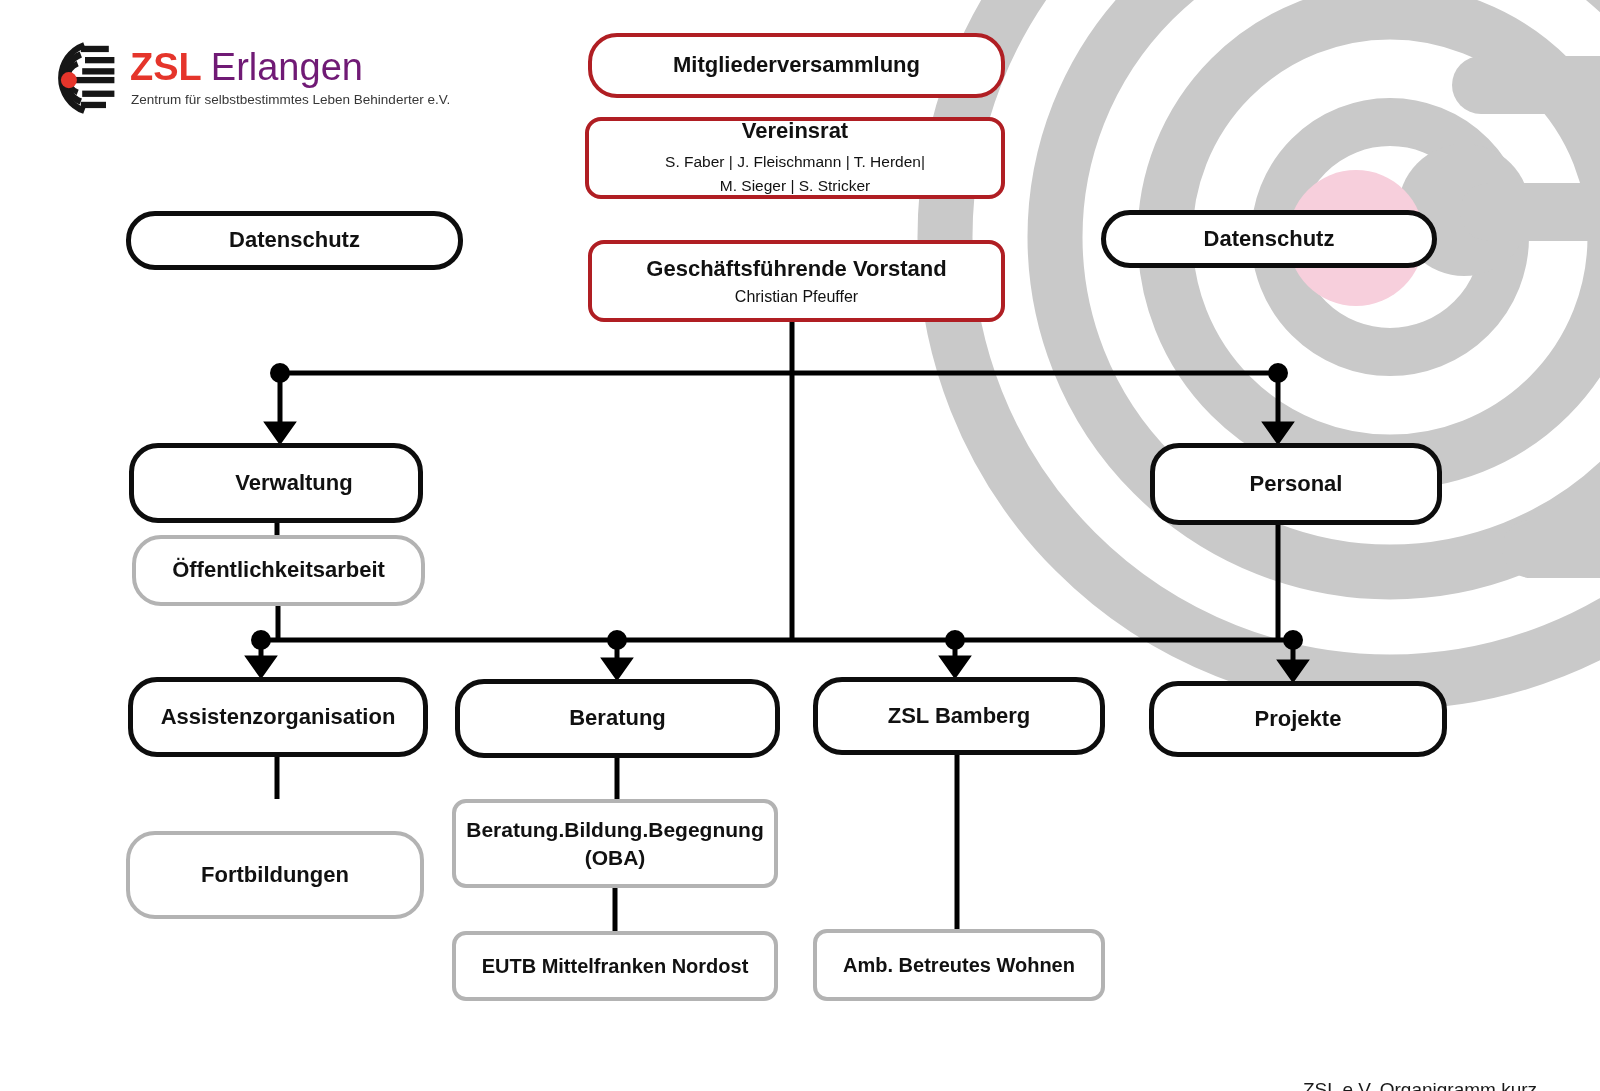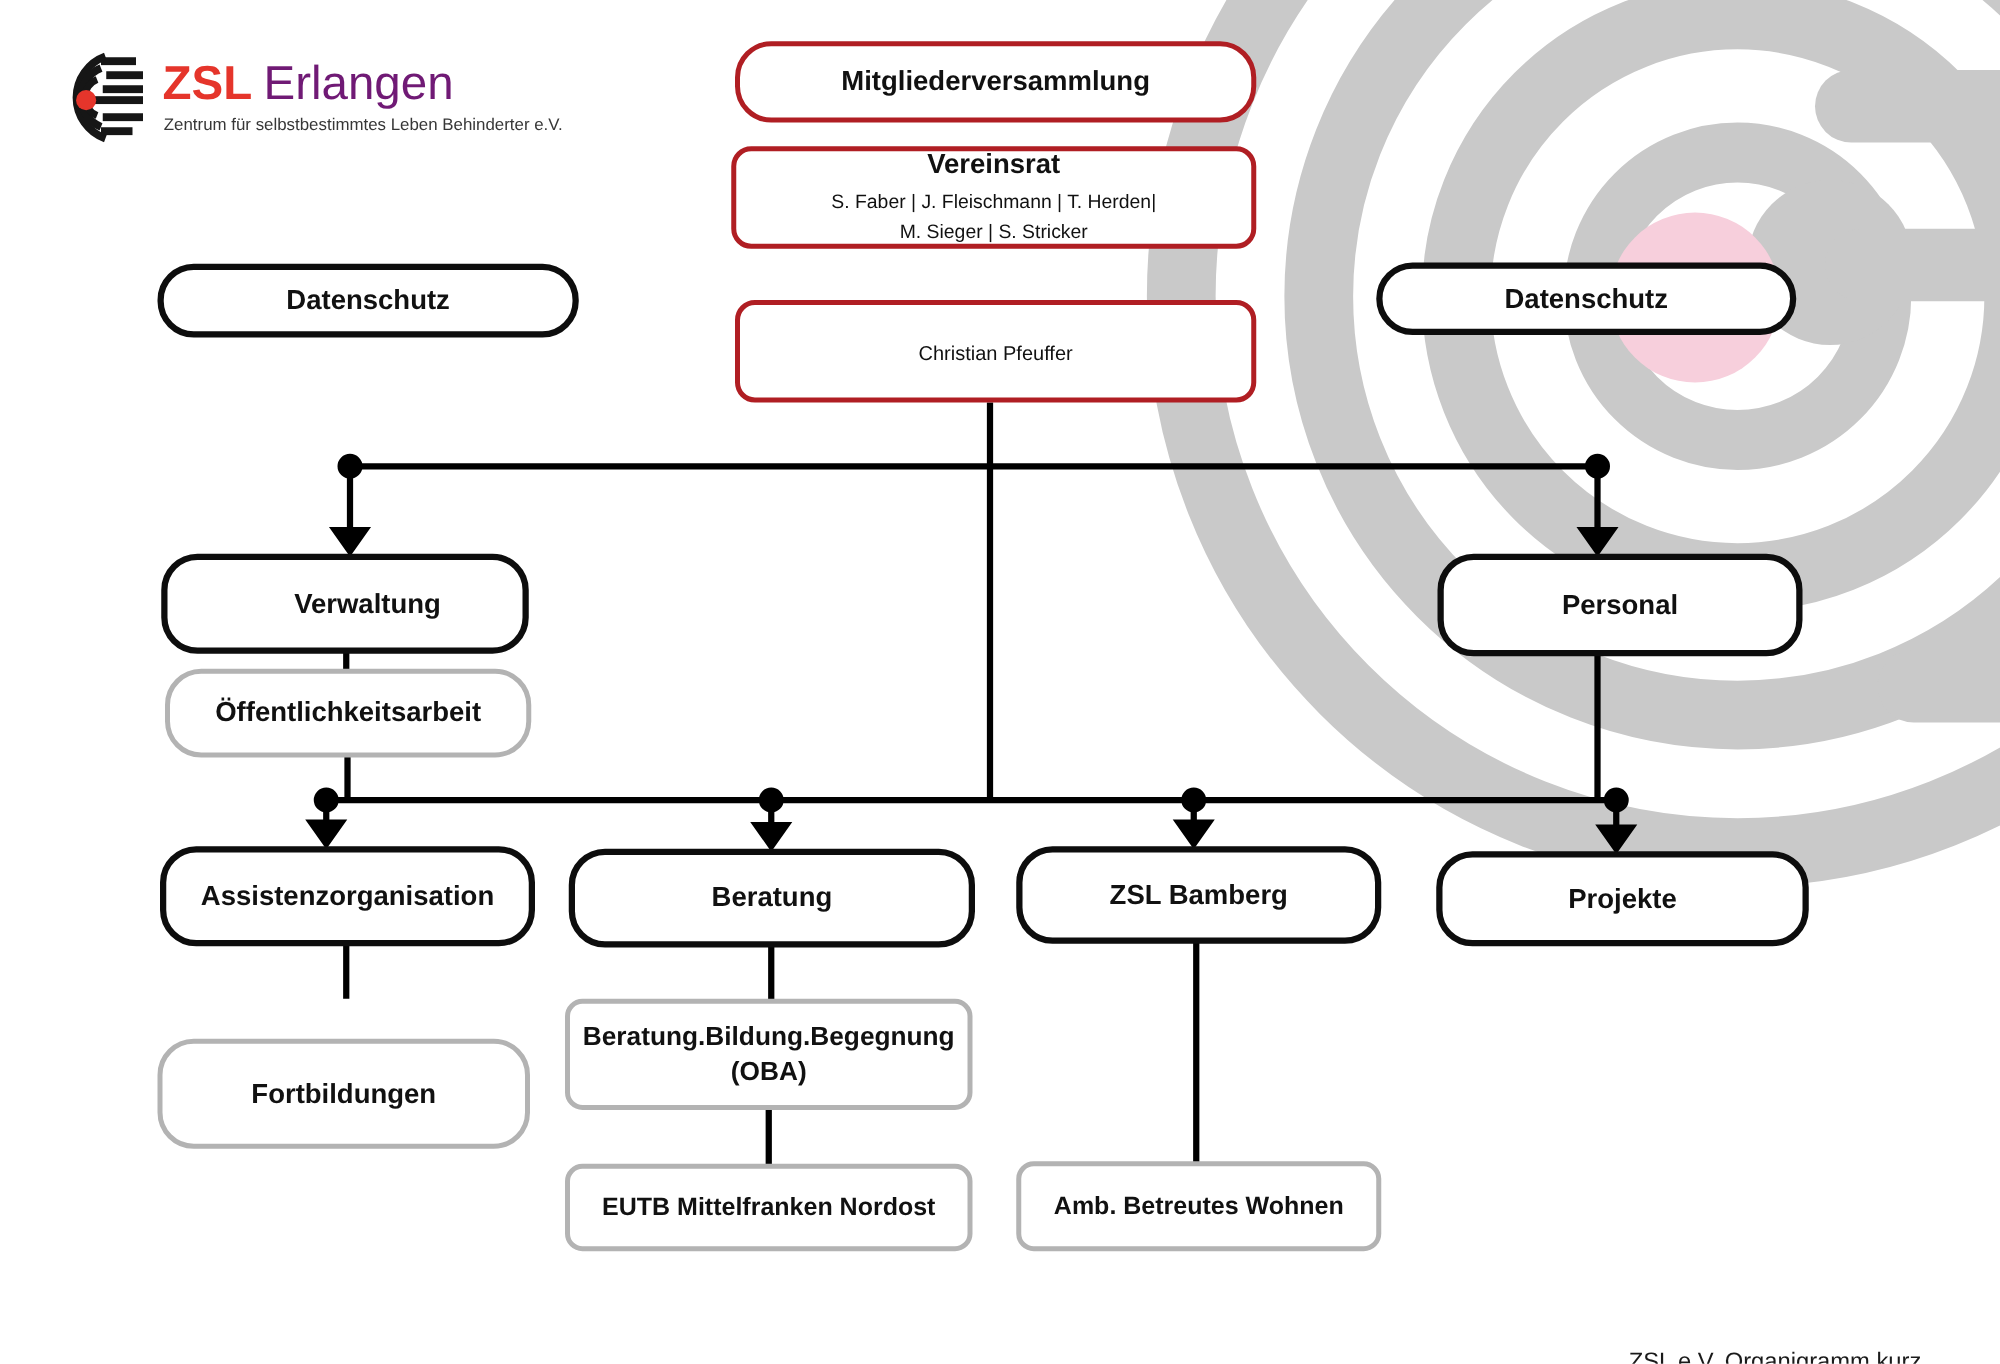--- a/index.html
+++ b/index.html
@@ -116,20 +116,21 @@
 
 <div class="box box-red" style="left:585px;top:117px;width:420px;height:82px;">
   <div class="lbl-xl">Vereinsrat</div>
   <div class="sub-names">
     <div>S. Faber | J. Fleischmann | T. Herden|</div>
     <div>M. Sieger | S. Stricker</div>
   </div>
 </div>
 
 <div class="box box-red" style="left:588px;top:240px;width:417px;height:82px;">
+  <div class="lbl-xl">Geschäftsführende Vorstand</div>
   <div class="sub-person">Christian Pfeuffer</div>
 </div>
 
 <div class="box box-black lbl-xl" style="left:126px;top:211px;width:337px;height:59px;">
   <div>Datenschutz</div>
 </div>
 
 <div class="box box-black lbl-xl" style="left:1101px;top:210px;width:336px;height:58px;text-align:right;">
   <div>Datenschutz</div>
 </div>

